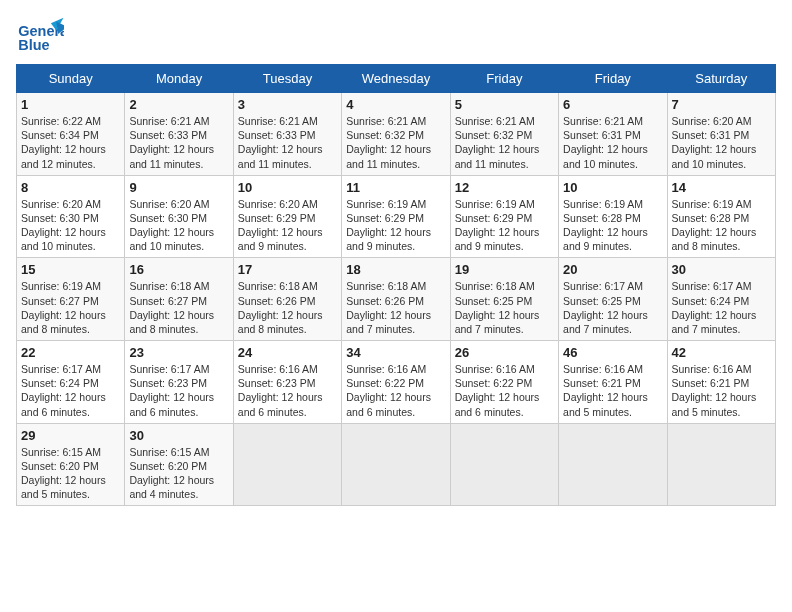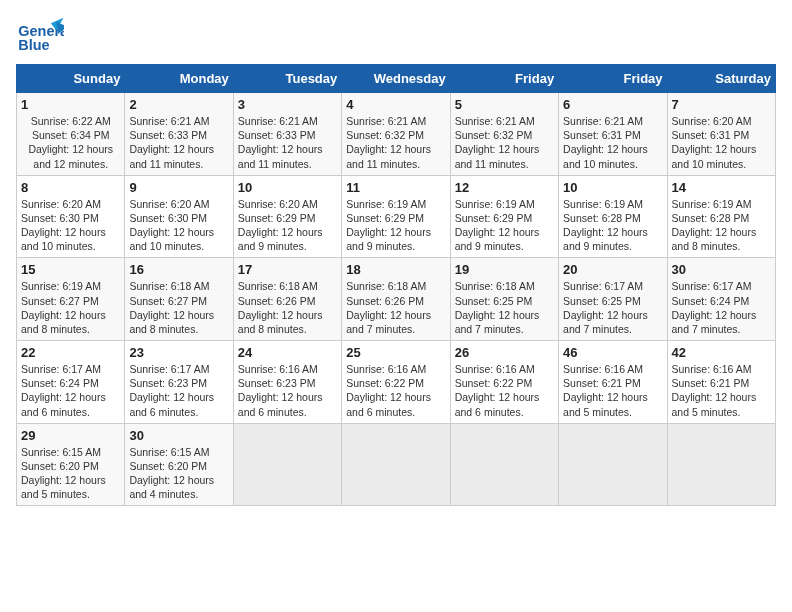--- a/index.html
+++ b/index.html
@@ -42,23 +42,23 @@
     }
     table {
       width: 100%;
       border-collapse: collapse;
       font-size: 11px;
     }
     thead tr th {
       background: #1a5fa8;
       color: #fff;
       padding: 6px 4px;
-      text-align: right;
+      text-align: center;
       font-size: 13px;
-      font-weight: bold;
+      font-weight: normal;
       border: 1px solid #1a5fa8;
     }
     tbody tr td {
       border: 1px solid #ccc;
       vertical-align: top;
       padding: 4px 4px;
       width: 14.28%;
       height: 80px;
       background: #fff;
     }
@@ -116,21 +116,21 @@
         <th>Wednesday</th>
         <th>Friday</th>
         <th>Friday</th>
         <th>Saturday</th>
       </tr>
   </thead>
   <tbody id="calendar-body">
   <tr>
         <td>
           <span class="day-num">1</span>
-          <div class="day-info" style="white-space: pre-line; text-align: center;">Sunrise: 6:22 AM
+          <div class="day-info" style="white-space: pre-line;">Sunrise: 6:22 AM
 Sunset: 6:34 PM
 Daylight: 12 hours
 and 12 minutes.</div>
         </td>
         <td>
           <span class="day-num">2</span>
           <div class="day-info" style="white-space: pre-line;">Sunrise: 6:21 AM
 Sunset: 6:33 PM
 Daylight: 12 hours
 and 11 minutes.</div>
@@ -289,21 +289,21 @@
 and 6 minutes.</div>
         </td>
         <td>
           <span class="day-num">24</span>
           <div class="day-info" style="white-space: pre-line;">Sunrise: 6:16 AM
 Sunset: 6:23 PM
 Daylight: 12 hours
 and 6 minutes.</div>
         </td>
         <td>
-          <span class="day-num">25</span>
+          <span class="day-num">34</span>
           <div class="day-info" style="white-space: pre-line;">Sunrise: 6:16 AM
 Sunset: 6:22 PM
 Daylight: 12 hours
 and 6 minutes.</div>
         </td>
         <td>
           <span class="day-num">26</span>
           <div class="day-info" style="white-space: pre-line;">Sunrise: 6:16 AM
 Sunset: 6:22 PM
 Daylight: 12 hours

